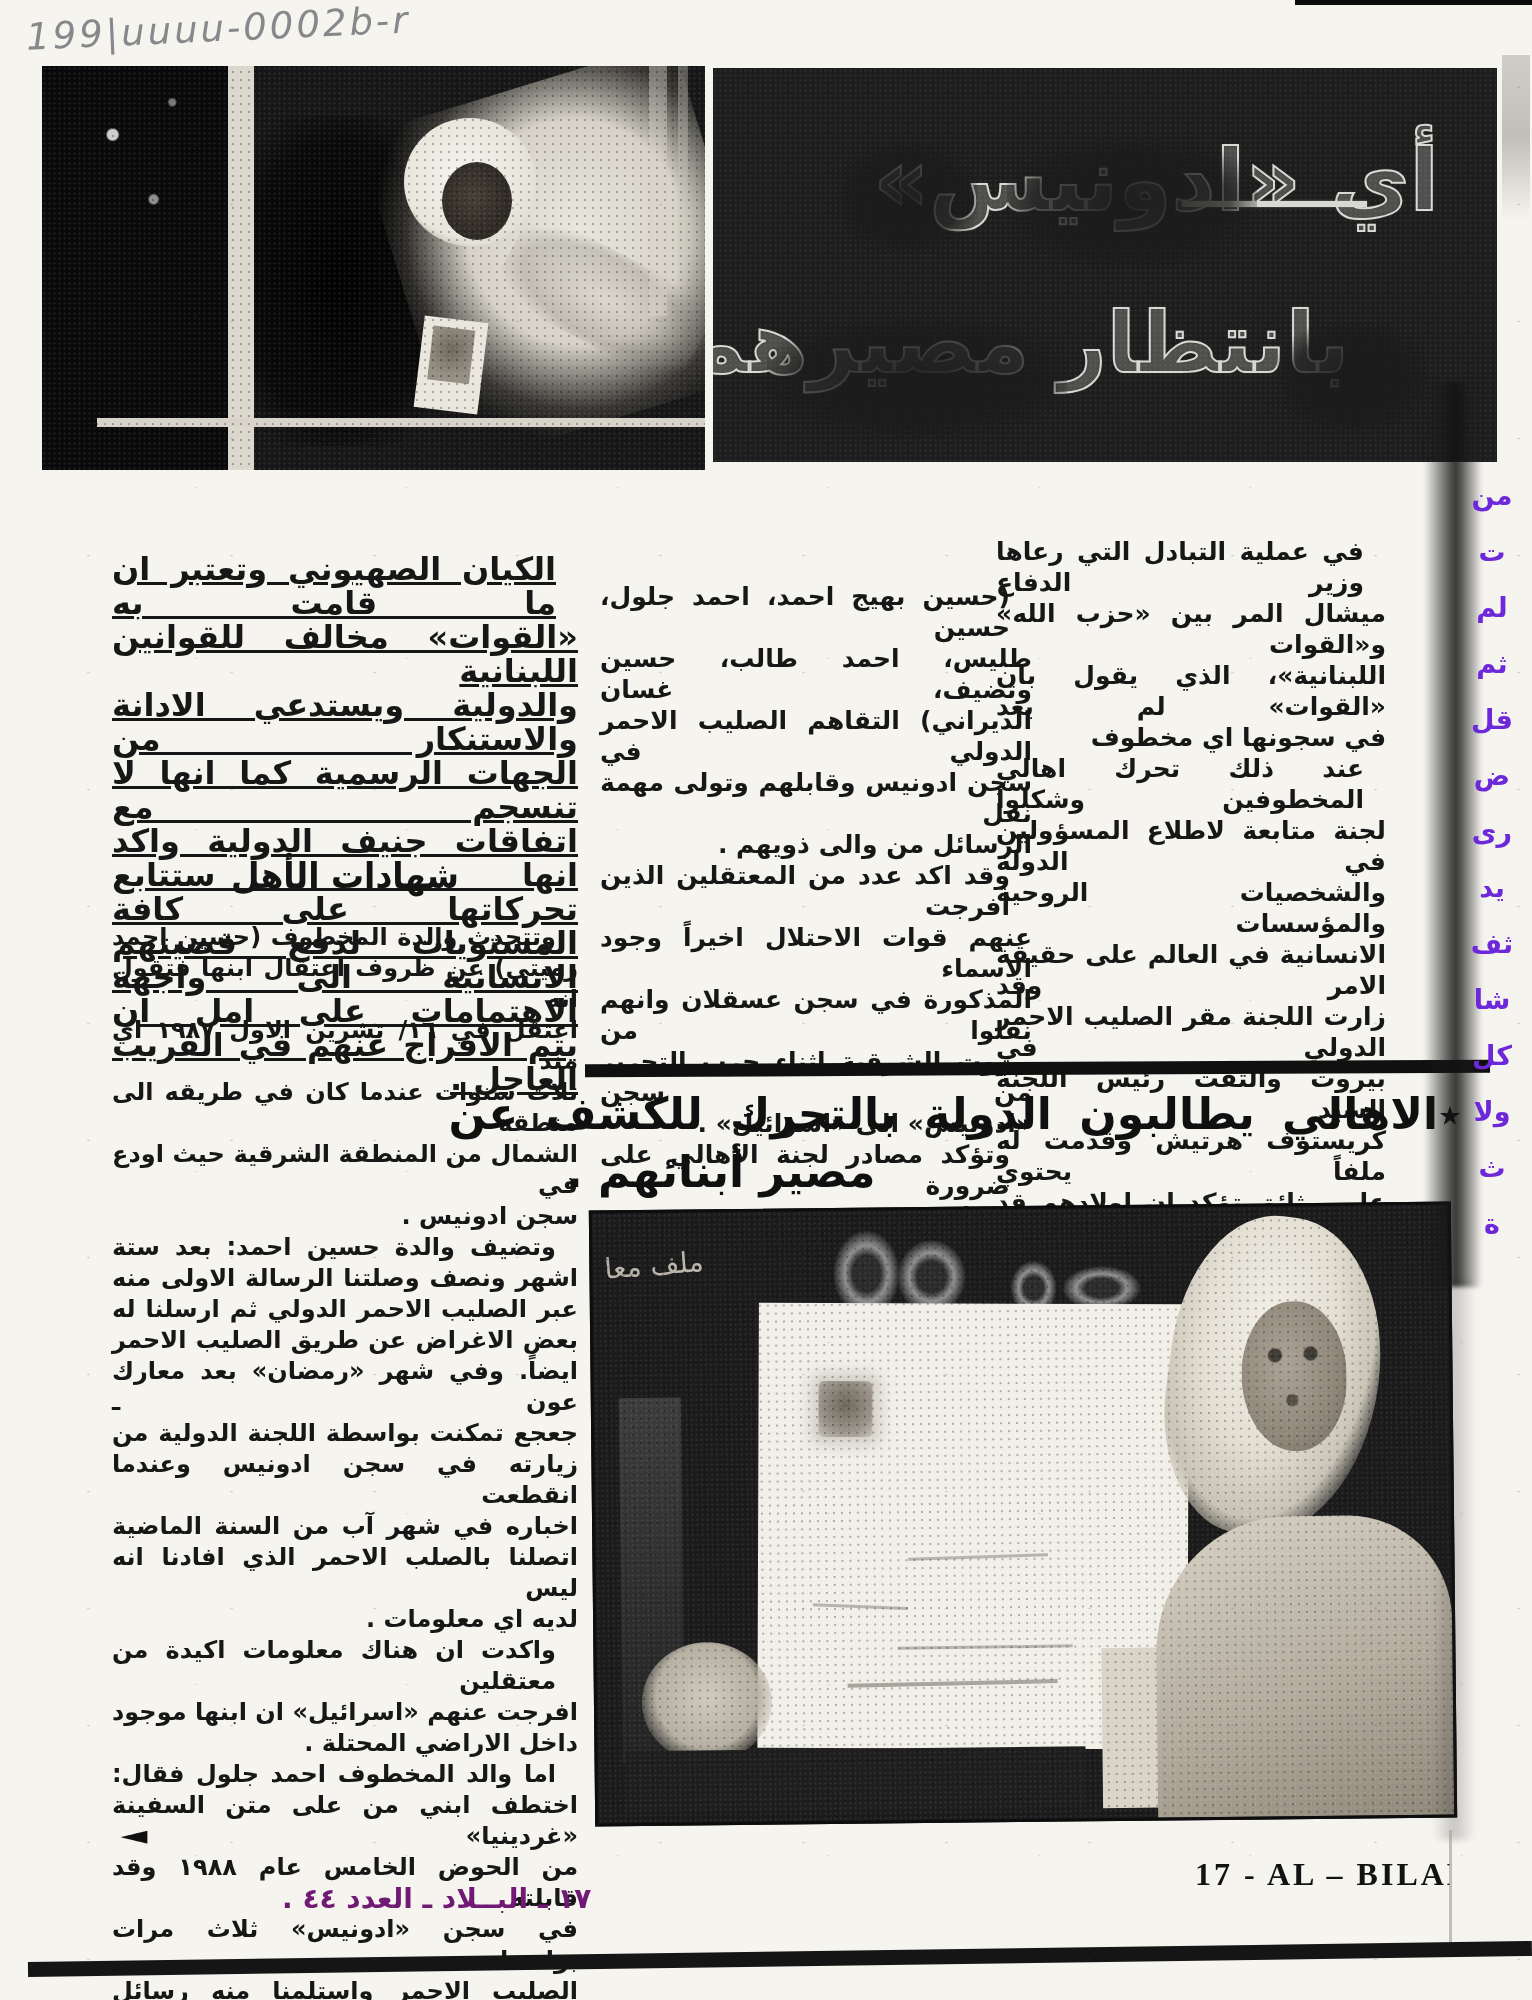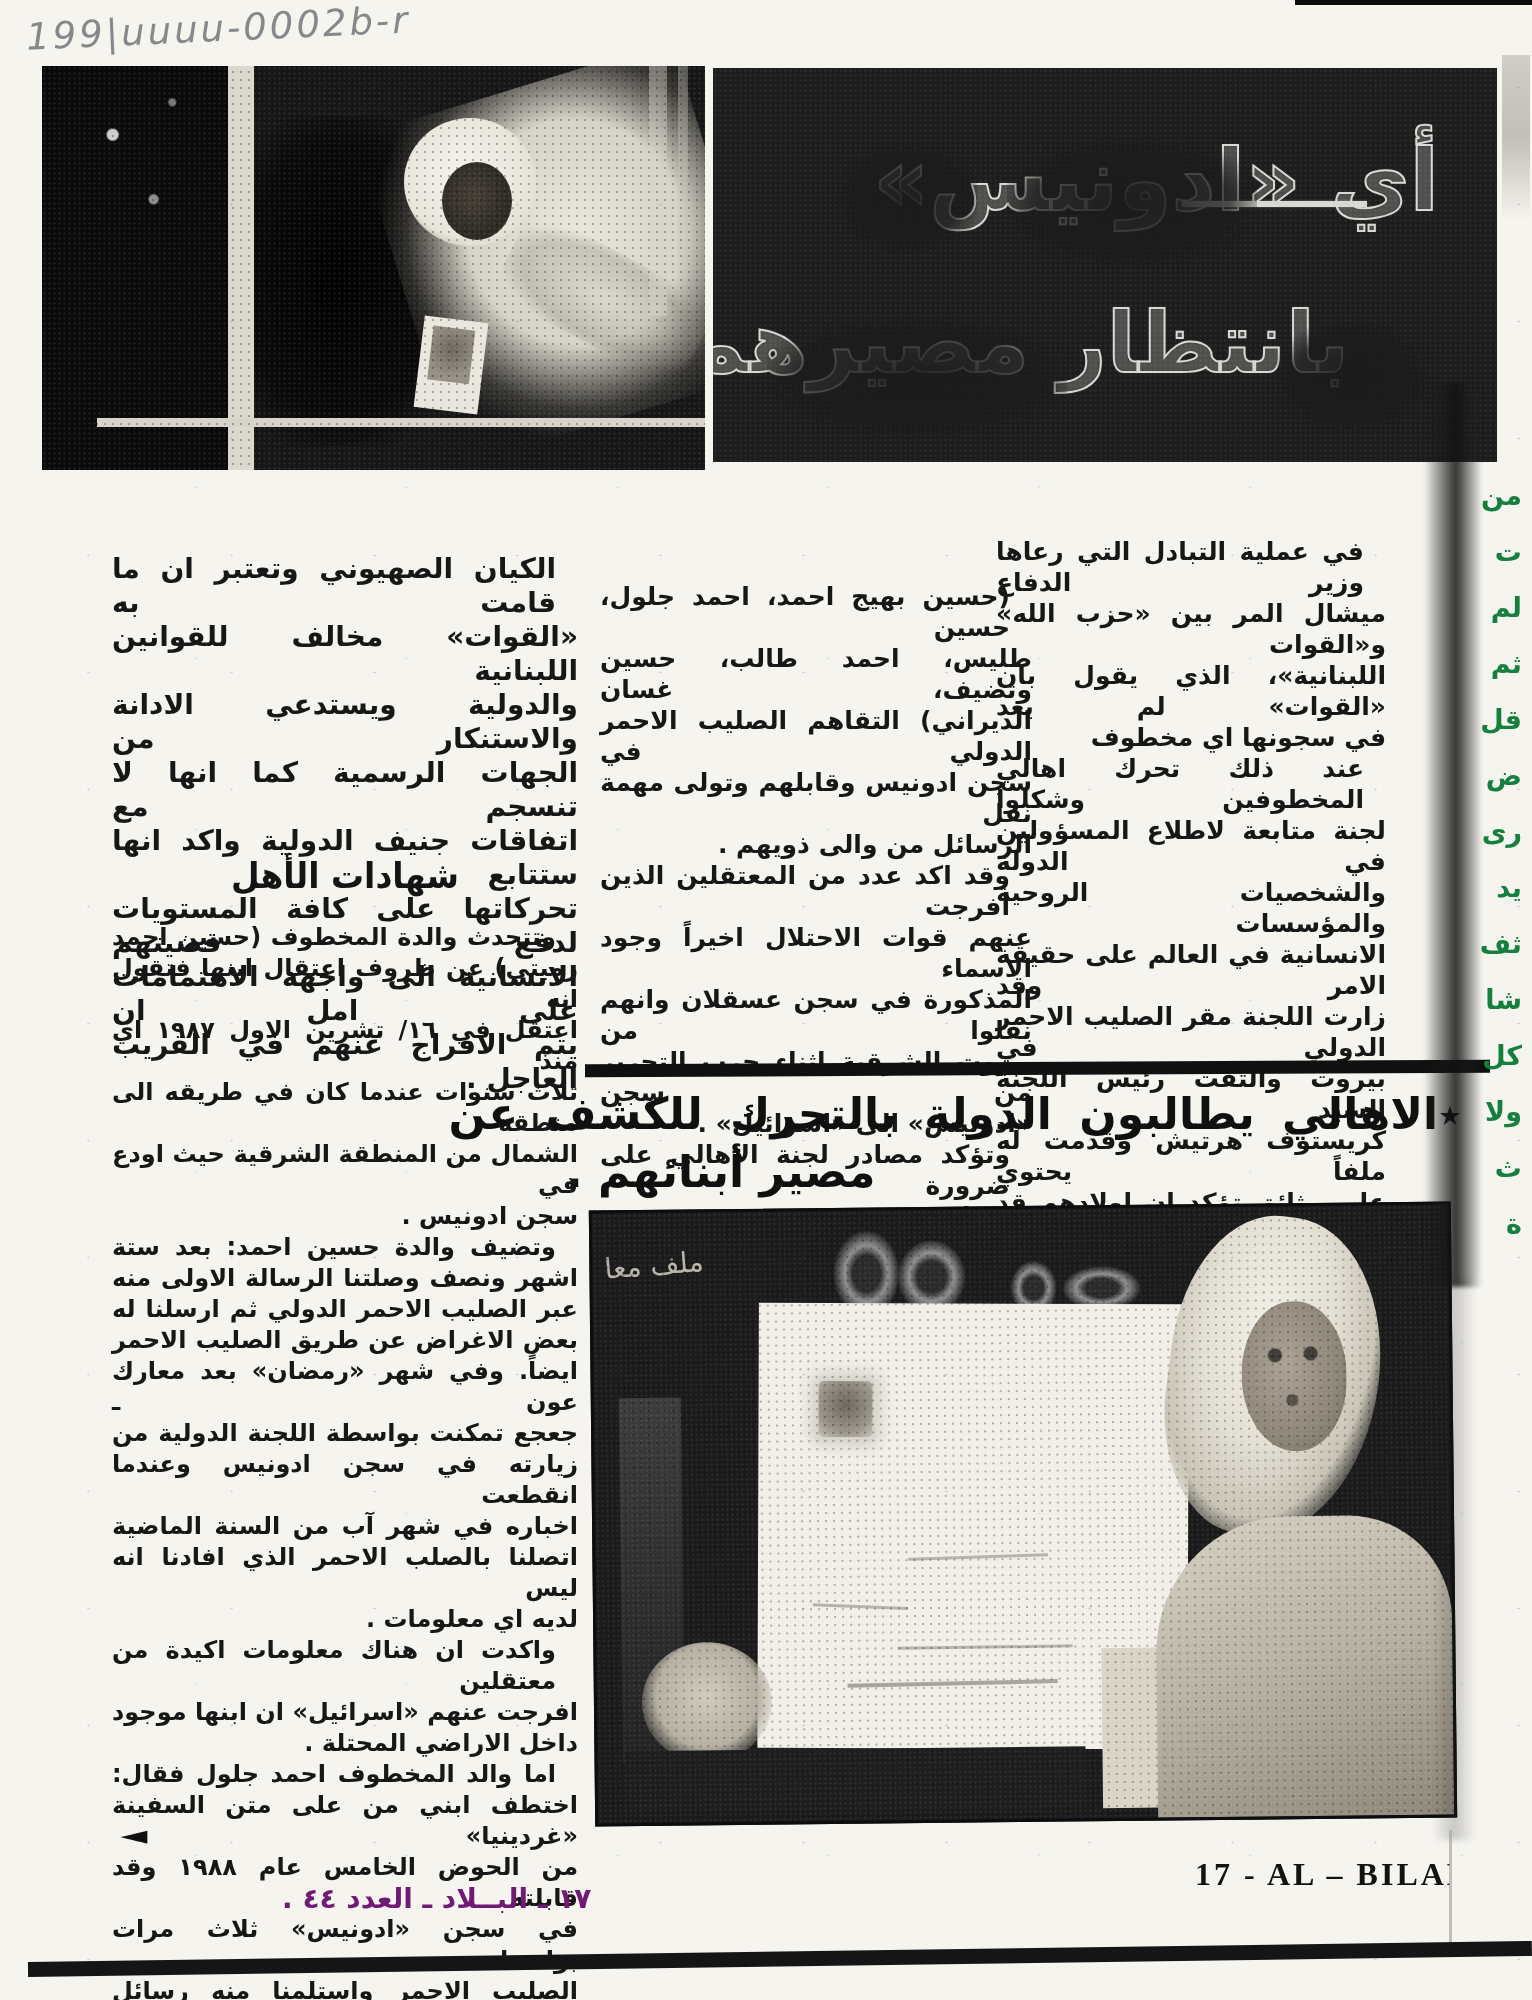--- a/index.html
+++ b/index.html
@@ -62,21 +62,21 @@
   #bl2{right:430px;top:250px;width:300px;height:120px;}
   #bl3{right:70px;top:255px;width:150px;height:110px;}
   #bl4{right:520px;top:75px;width:140px;height:110px;}
   
   .col{direction:rtl;color:#171717;font-weight:bold;}
   .col .ln{text-align:justify;text-align-last:justify;}
   .col .ln.plast{text-align-last:right;}
   .para .ln:first-child{padding-right:22px;}
   #col-right{left:996px;top:536px;width:390px;font-size:25px;line-height:31px;}
   #col-middle{left:600px;top:545px;width:432px;font-size:25px;line-height:31px;margin-top:36px;}
-  #col-left-top{left:112px;top:552px;width:466px;font-size:28px;line-height:34px;}
+  #col-left-top{left:112px;top:552px;width:466px;font-size:32px;line-height:34px;text-decoration:underline;}
   #section-head{left:112px;top:856px;width:466px;text-align:center;direction:rtl;
     font-size:33px;font-weight:bold;color:#141414;transform:scaleY(1.08);letter-spacing:-1px;}
   #col-left-bottom{left:112px;top:922px;width:466px;font-size:24px;line-height:31px;}
   
   #divider-rule{left:585px;top:1062px;width:905px;height:13px;background:#101010;transform:rotate(-0.3deg);}
   .subhead{direction:rtl;font-weight:bold;color:#101010;white-space:nowrap;}
   #subheadline-1{left:640px;top:1088px;width:822px;text-align:right;font-size:44px;word-spacing:12px;}
   #subheadline-2{left:566px;top:1146px;font-size:44px;}
   
   #bottom-photo{left:592px;top:1206px;width:856px;height:610px;background:#1b1b1b;
@@ -118,21 +118,21 @@
   #woman-body{position:absolute;left:560px;top:310px;width:296px;height:300px;
     border-radius:45% 35% 0 0;
     background:linear-gradient(160deg,#d7d2c5 0%,#b4ad9f 55%,#8e8779 100%);}
   
   #gutter-shadow{left:1424px;top:382px;width:58px;height:905px;
     background:linear-gradient(to right,transparent 0%,rgba(25,25,25,.5) 30%,rgba(18,18,18,.85) 55%,rgba(30,30,30,.45) 78%,transparent 100%);
     filter:blur(2px);}
   #gutter-shadow2{left:1432px;top:1280px;width:44px;height:560px;opacity:.3;
     background:linear-gradient(to right,transparent,rgba(30,30,30,.7) 50%,transparent);filter:blur(3px);}
   #gutter-frags{left:1462px;top:468px;width:64px;direction:rtl;overflow:hidden;}
-  #gutter-frags .frag{height:56px;line-height:56px;font-size:27px;font-weight:bold;color:#15803d;text-align:right;padding-right:4px;}
+  #gutter-frags .frag{height:56px;line-height:56px;font-size:27px;font-weight:bold;color:#6d28d9;text-align:center;padding-right:4px;}
   
   #top-edge-strip{left:1295px;top:0;width:237px;height:5px;background:#0c0c0c;}
   #right-margin-smudge{left:1502px;top:55px;width:28px;height:165px;
     background:linear-gradient(#c7c4bd,#b5b2aa 50%,transparent);opacity:.8;}
   #crease{left:1449px;top:1830px;width:3px;height:125px;background:#a9a6a0;opacity:.7;}
   #arrow-marker{left:124px;top:1820px;font-size:26px;color:#101010;transform:scaleX(1.35);}
   #footer-left{left:282px;top:1882px;direction:rtl;font-size:28px;font-weight:bold;color:#701a75;white-space:nowrap;}
   #footer-right{left:1195px;top:1856px;font-family:"Liberation Serif",serif;font-weight:bold;
     font-size:32px;letter-spacing:3px;color:#121212;white-space:nowrap;width:255px;overflow:hidden;}
   #bottom-rule{left:28px;top:1962px;width:1504px;height:15px;background:#151515;

